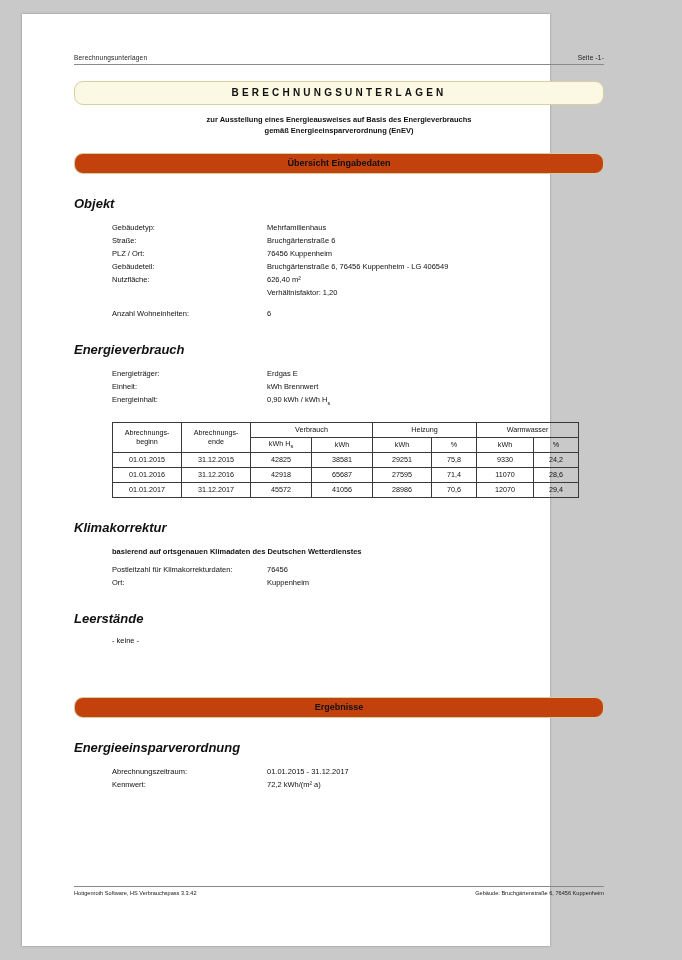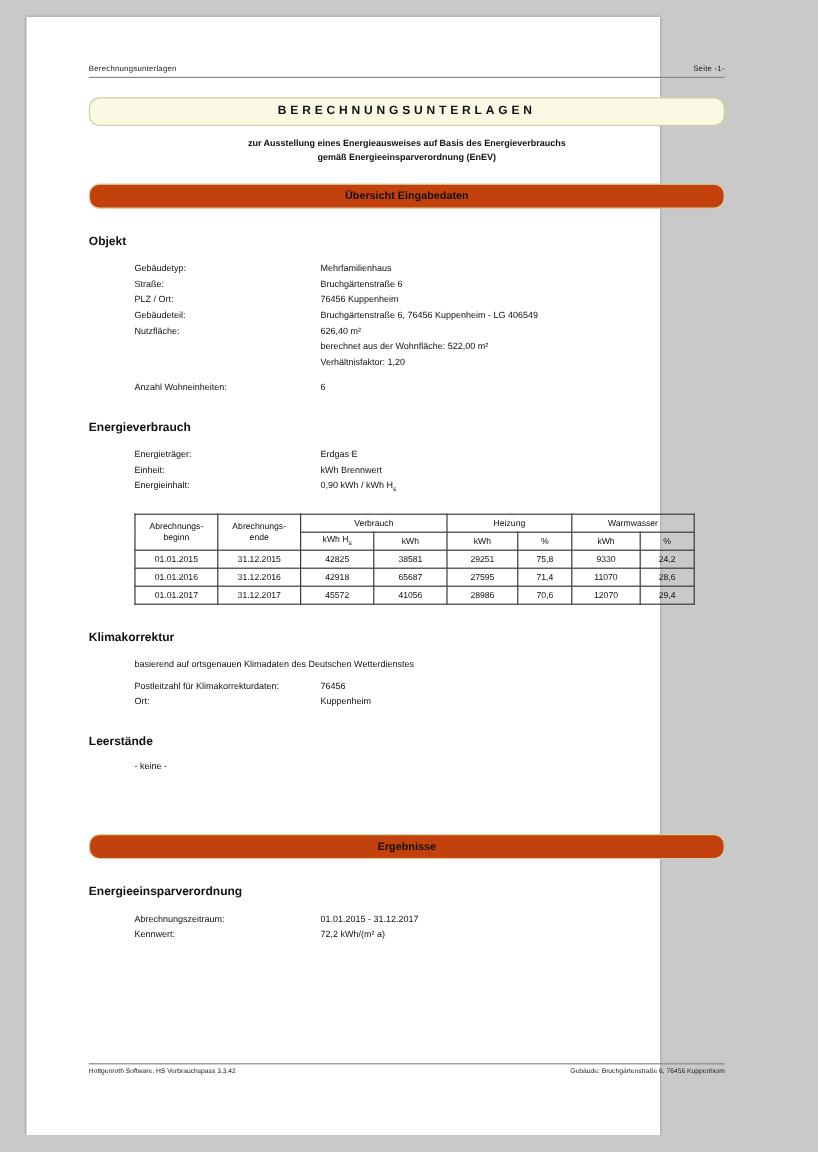--- a/index.html
+++ b/index.html
@@ -70,42 +70,44 @@
     border: 1px solid #d6d0a0;
     border-radius: 9px;
     text-align: center;
     padding: 4px 0 5px 0;
     font-size: 9px;
     font-weight: bold;
     color: #111;
   }
 
   h2.sec {
-    font-size: 10px;
+    font-size: 13px;
     font-weight: bold;
     margin: 22px 0 10px 0;
     color: #111;
+    font-style: italic;
   }
 
   .fields { margin-left: 38px; }
   .frow {
     display: flex;
     font-size: 7.5px;
     color: #111;
     line-height: 13px;
   }
   .flabel { width: 155px; flex: 0 0 155px; }
   .fvalue { flex: 1; }
   .findent { margin-left: 155px; font-size: 7.5px; line-height: 13px; color:#111; }
 
   .plain {
     margin-left: 38px;
     font-size: 7.5px;
     line-height: 13px;
     color: #111;
+    font-weight: bold;
   }
 
   
   table.vt {
     margin-left: 38px;
     margin-top: 12px;
     border-collapse: collapse;
     font-size: 7.2px;
     color: #111;
   }
@@ -179,21 +181,20 @@
         <div class="fvalue">76456 Kuppenheim</div>
       </div>
       <div class="frow">
         <div class="flabel">Gebäudeteil:</div>
         <div class="fvalue">Bruchgärtenstraße 6, 76456 Kuppenheim - LG 406549</div>
       </div>
       <div class="frow">
         <div class="flabel">Nutzfläche:</div>
         <div class="fvalue">626,40 m²</div>
       </div>
-      <div class="findent">berechnet aus der Wohnfläche: 522,00 m²</div>
       <div class="findent">Verhältnisfaktor: 1,20</div>
       <div class="frow" style="margin-top:8px;">
         <div class="flabel">Anzahl Wohneinheiten:</div>
         <div class="fvalue">6</div>
       </div>
     </div>
 
     <h2 class="sec">Energieverbrauch</h2>
     <div class="fields">
       <div class="frow">

